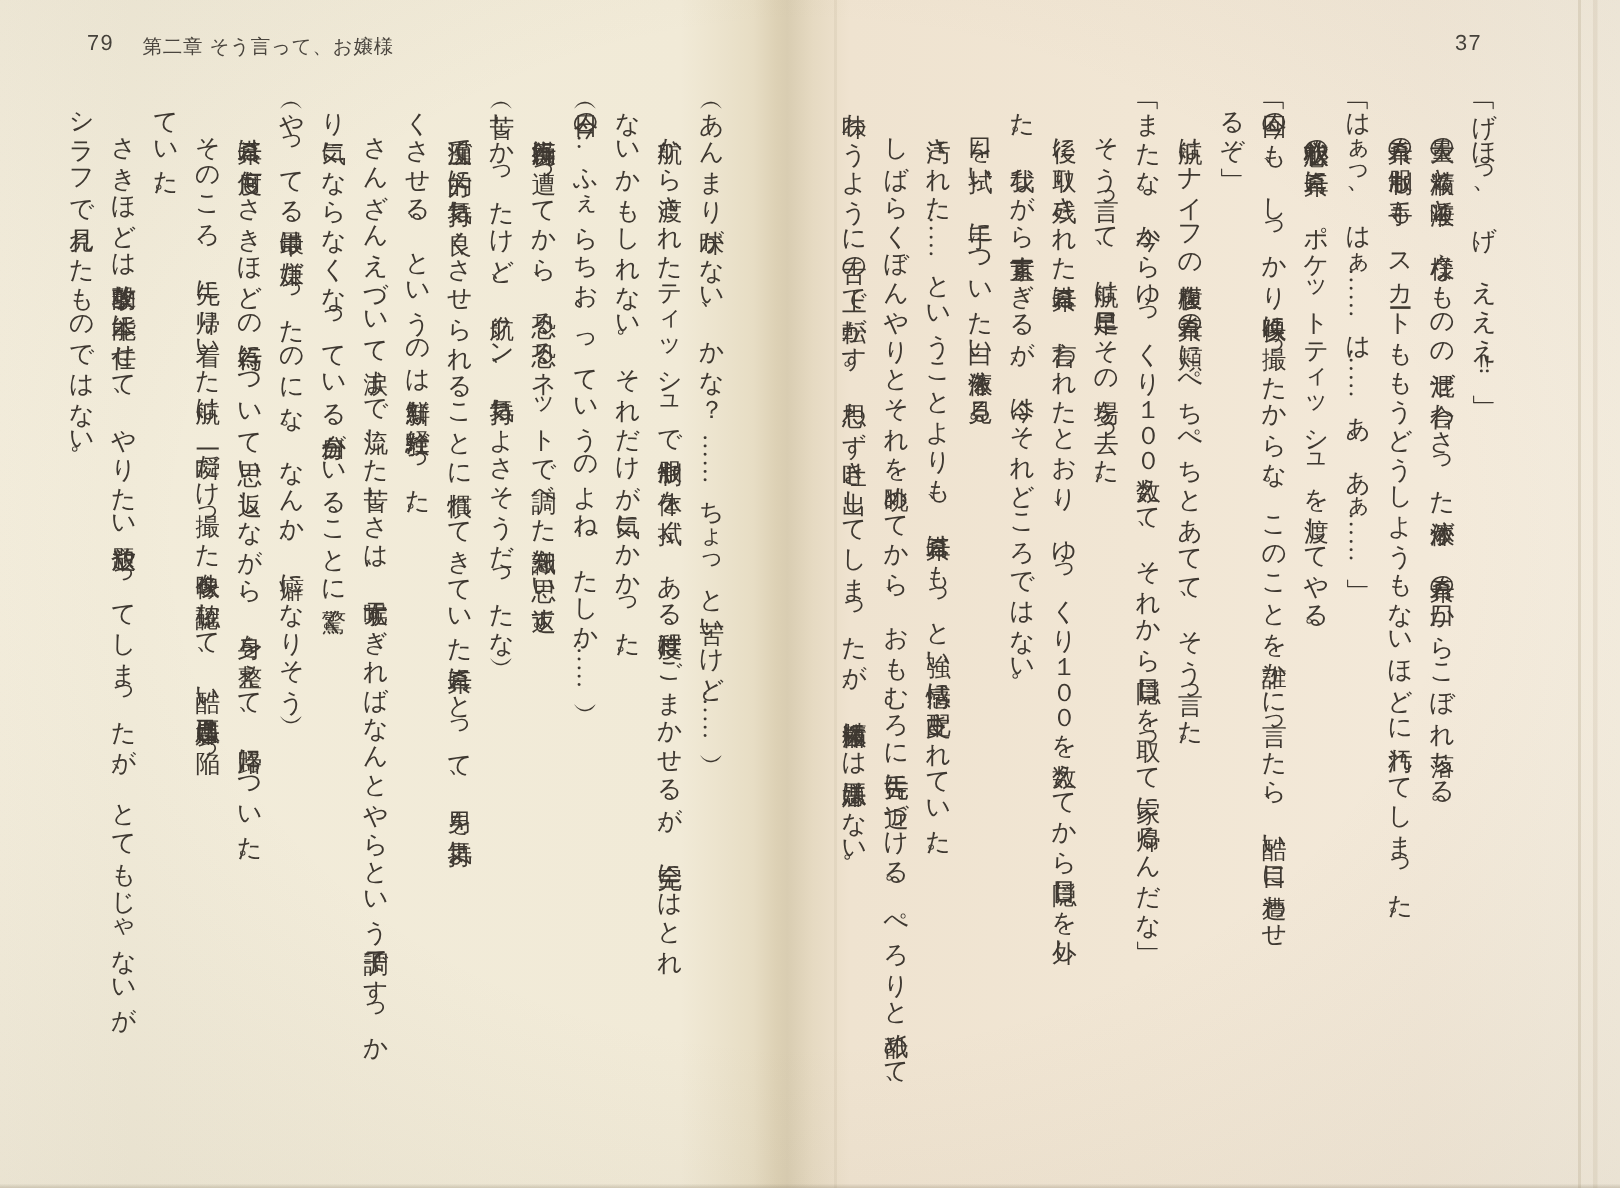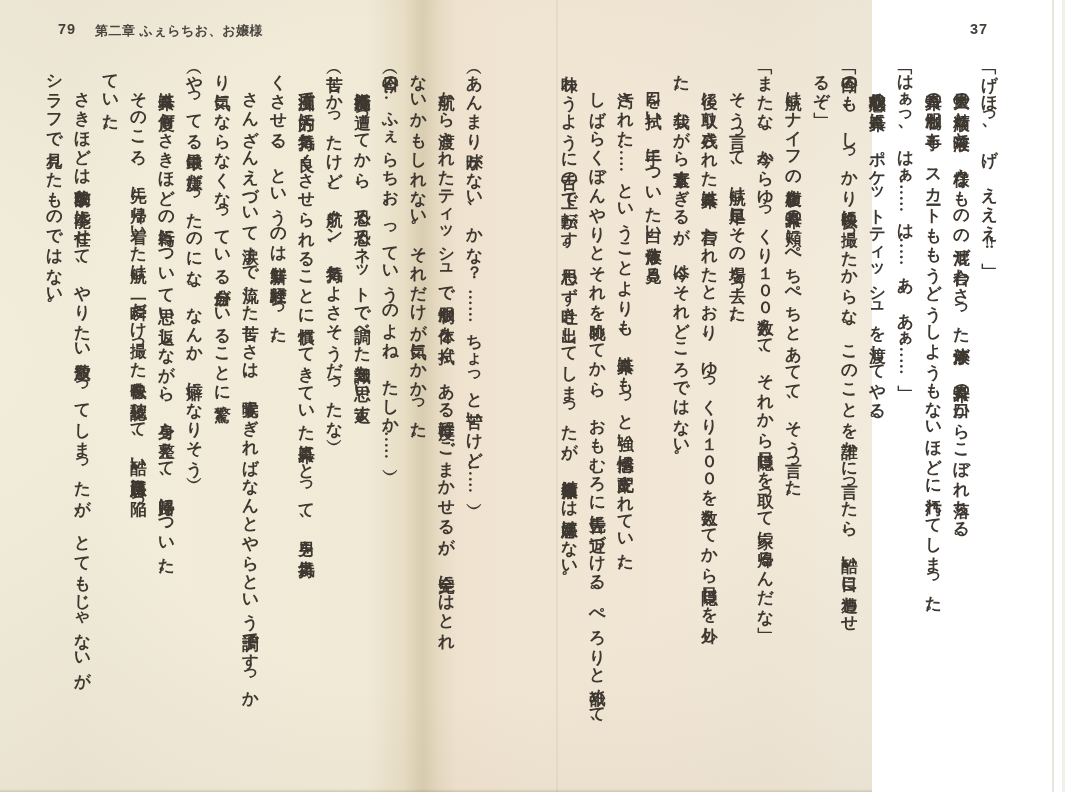--- a/index.html
+++ b/index.html
@@ -3,29 +3,28 @@
 <meta charset="utf-8">
 <style>
   html, body { margin: 0; padding: 0; }
   body {
     width: 1080px; height: 792px;
     font-family: "Liberation Serif", "DejaVu Serif", serif;
     overflow: hidden;
   }
   .spread {
     position: relative;
-    width: 872px; height: 792px;
+    width: 1080px; height: 792px;
     background:
       radial-gradient(ellipse at 50% 45%, rgba(255,255,255,0) 55%, rgba(125,112,88,0.10) 100%),
       linear-gradient(90deg,
         #f6f0df 0%, #f2ecda 8%, #f1ead7 42%,
         #e7ddc4 46.5%, #ddd1b5 47.9%, #d9cdb2 48.6%,
         #e6dac2 50.2%, #efe3d0 52.5%,
         #f1e6d4 70%, #f3e9d9 88%, #f6efe1 100%);
-    font-weight: bold;
   }
   
   .streak {
     position: absolute; top: 0; bottom: 0; width: 2px;
     background: rgba(175,160,132,0.28);
   }
   .streak.s1 { left: 556px; opacity: .5; }
   .streak.s2 { left: 1052px; }
   .streak.s3 { left: 1062px; width: 3px; opacity: .6; }
   .bottom-edge {
@@ -72,21 +71,21 @@
 
 <div class="spread">
 
   <div class="streak s1"></div>
   <div class="streak s2"></div>
   <div class="streak s3"></div>
   <div class="bottom-edge"></div>
 
   <div class="page page-left">
     <div class="folio">79</div>
-    <div class="running-head">第二章 ふぇらちお、お嬢様</div>
+    <div class="running-head">第二章 そう言って、お嬢様</div>
     <div class="vtext">
       <div class="tline">（あんまり味がない、かな？　……ちょっと苦いけど……）</div>
       <div class="tline">　航から渡されたティッシュで制服や体を拭く。ある程度はごまかせるが、完全にはとれ</div>
       <div class="tline">ないかもしれない。それだけが気にかかった。</div>
       <div class="tline">（今日の…ふぇらちお、っていうのよね、たしか……）</div>
       <div class="tline">　痴漢行為に遭ってから、恐る恐るネットで調べた知識を思い返す。</div>
       <div class="tline">（苦しかったけど、航クン、気持ちよさそうだったな）</div>
       <div class="tline">　痴漢で一方的に気持ち良くさせられることに慣れてきていた真希にとって、男を気持よ</div>
       <div class="tline">くさせる、というのは新鮮な経験だった。</div>
       <div class="tline">　さんざんえづいて涙まで流した苦しさは、喉元すぎればなんとやらという調子ですっか</div>

